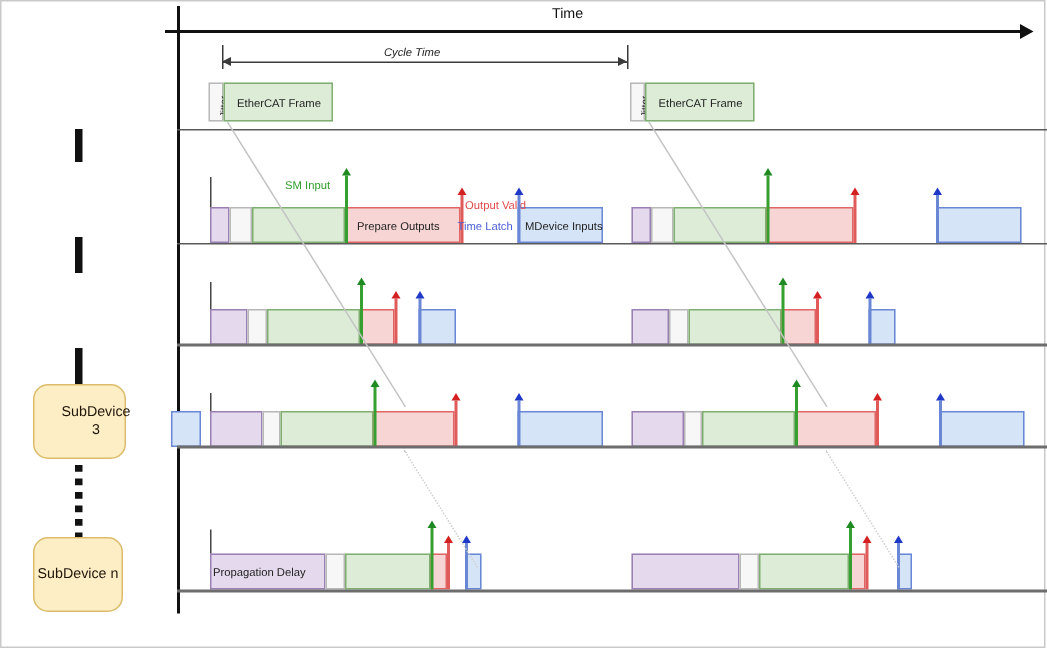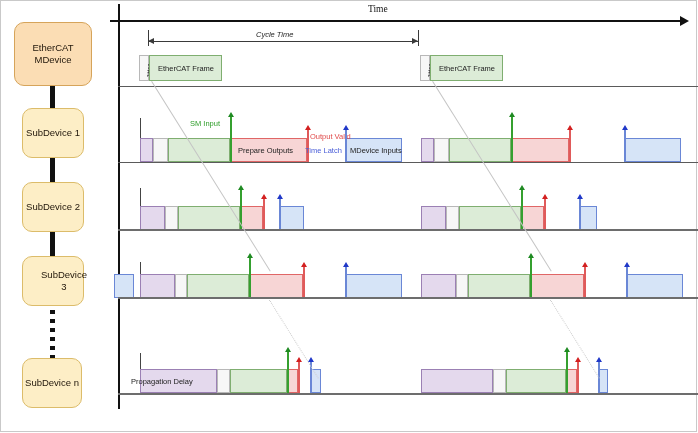--- a/index.html
+++ b/index.html
@@ -73,59 +73,47 @@
   .diag{position:absolute;transform-origin:left top;height:1px;background:#c4c4c4;}
   .diag.dot{background:none;border-top:1px dotted #cfcfcf;height:0;}
 </style>
 </head>
 <body>
 
 <div id="frame"></div>
 
 <div id="chain">
 
-  <div class="node master" style="left:14px;top:22px;width:78px;height:64px;">
-    <div>
-      <div>EtherCAT</div>
-      <div>MDevice</div>
-    </div>
-  </div>
 
   <div class="link" style="left:50px;top:86px;height:22px;"></div>
 
-  <div class="node sub" style="left:22px;top:108px;width:62px;height:50px;">
-    <span>SubDevice 1</span>
-  </div>
 
   <div class="link" style="left:50px;top:158px;height:24px;"></div>
 
-  <div class="node sub" style="left:22px;top:182px;width:62px;height:50px;">
-    <span>SubDevice 2</span>
-  </div>
 
   <div class="link" style="left:50px;top:232px;height:24px;"></div>
 
   <div class="node sub" style="left:22px;top:256px;width:62px;height:50px;padding-left:22px;">
     <span>SubDevice 3</span>
   </div>
 
   <div class="dlink" style="left:50px;top:310px;height:48px;"></div>
 
   <div class="node sub" style="left:22px;top:358px;width:60px;height:50px;">
     <span>SubDevice n</span>
   </div>
 </div>
 
 <div id="panel">
 
   <div class="vaxis" style="left:8px;top:4px;height:405px;"></div>
 
   <div class="axis-line" style="left:0px;top:20px;width:570px;"></div>
   <div class="axis-head" style="left:570px;top:16px;"></div>
-  <div class="axis-title" style="left:258px;top:4px;font-family:Liberation Serif, serif;">Time</div>
+  <div class="axis-title" style="left:258px;top:4px;">Time</div>
 
   <div class="meas-tick" style="left:38px;top:30px;height:16px;"></div>
   <div class="meas-tick" style="left:308px;top:30px;height:16px;"></div>
   <div class="meas-line" style="left:38px;top:41px;width:270px;"></div>
   <div class="meas-head l" style="left:38px;top:37.5px;"></div>
   <div class="meas-head r" style="left:302px;top:37.5px;"></div>
   <div class="meas-label" style="left:146px;top:30px;font-style:italic;">Cycle Time</div>
 
   <div>
     <div class="blk white" style="left:29px;top:55px;width:10px;height:26px;"></div>
@@ -245,21 +233,21 @@
     <div class="evt b" style="left:516px;top:267px;height:31px;"></div>
     <div class="evt-head b" style="left:513.5px;top:262px;"></div>
 
     <div class="hline thick" style="left:8px;top:297px;width:580px;"></div>
   </div>
 
   <div>
     <div class="rowtick" style="left:30px;top:353px;height:40px;"></div>
 
     <div class="blk purple" style="left:30px;top:369px;width:77px;height:24px;"></div>
-    <div class="blk-label" style="left:21px;top:377px;">Propagation Delay</div>
+    <div class="blk-label" style="left:32px;top:377px;">Propagation Delay</div>
     <div class="blk white" style="left:107px;top:369px;width:13px;height:24px;"></div>
     <div class="blk green" style="left:120px;top:369px;width:57px;height:24px;"></div>
     <div class="blk red" style="left:177px;top:369px;width:11px;height:24px;"></div>
     <div class="blk blue" style="left:200px;top:369px;width:11px;height:24px;"></div>
 
     <div class="blk purple" style="left:311px;top:369px;width:72px;height:24px;"></div>
     <div class="blk white" style="left:383px;top:369px;width:13px;height:24px;"></div>
     <div class="blk green" style="left:396px;top:369px;width:60px;height:24px;"></div>
     <div class="blk red" style="left:456px;top:369px;width:11px;height:24px;"></div>
     <div class="blk blue" style="left:488px;top:369px;width:10px;height:24px;"></div>

